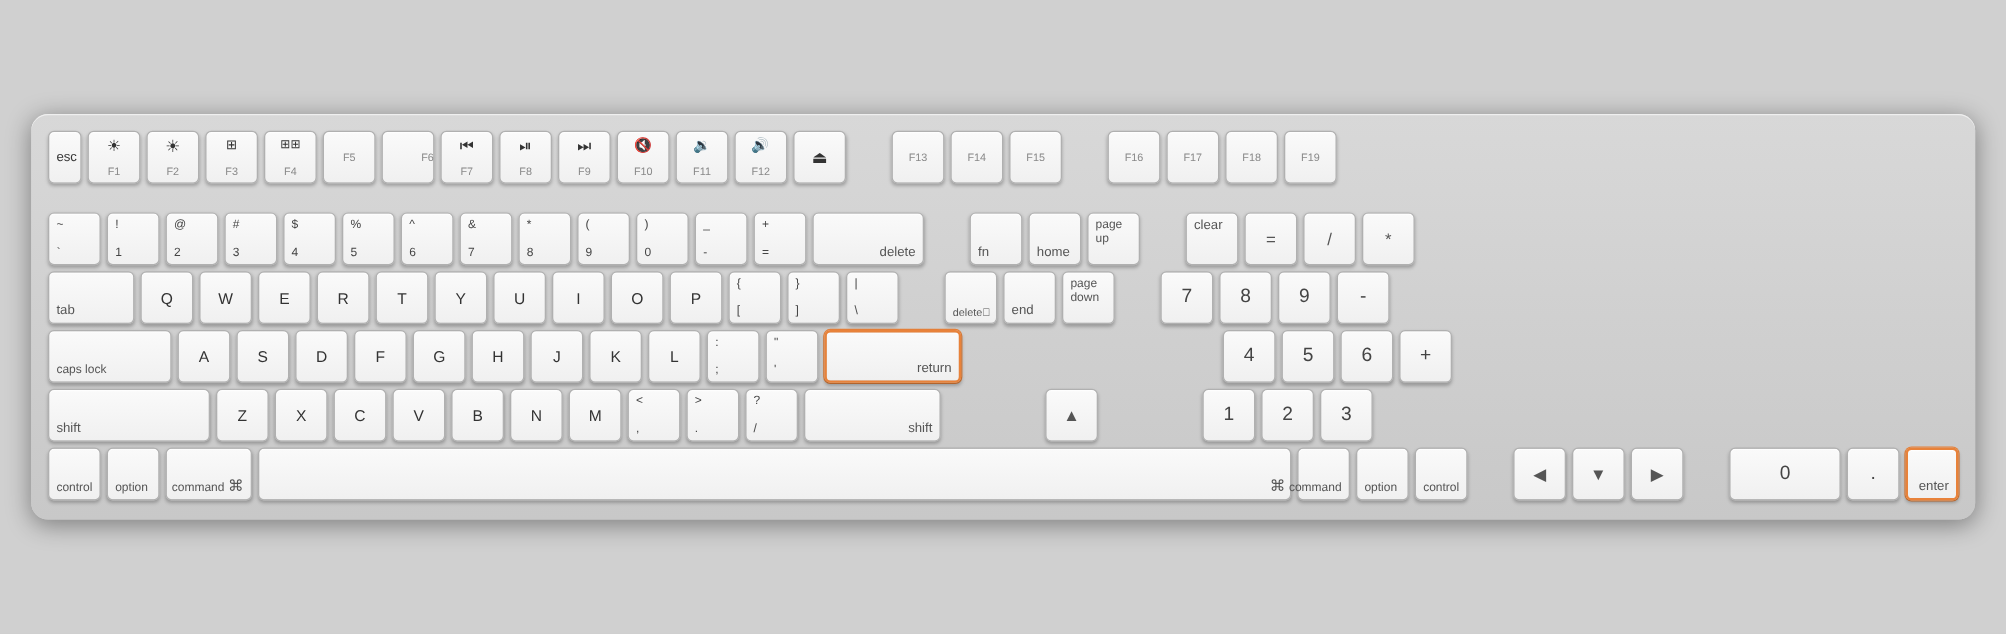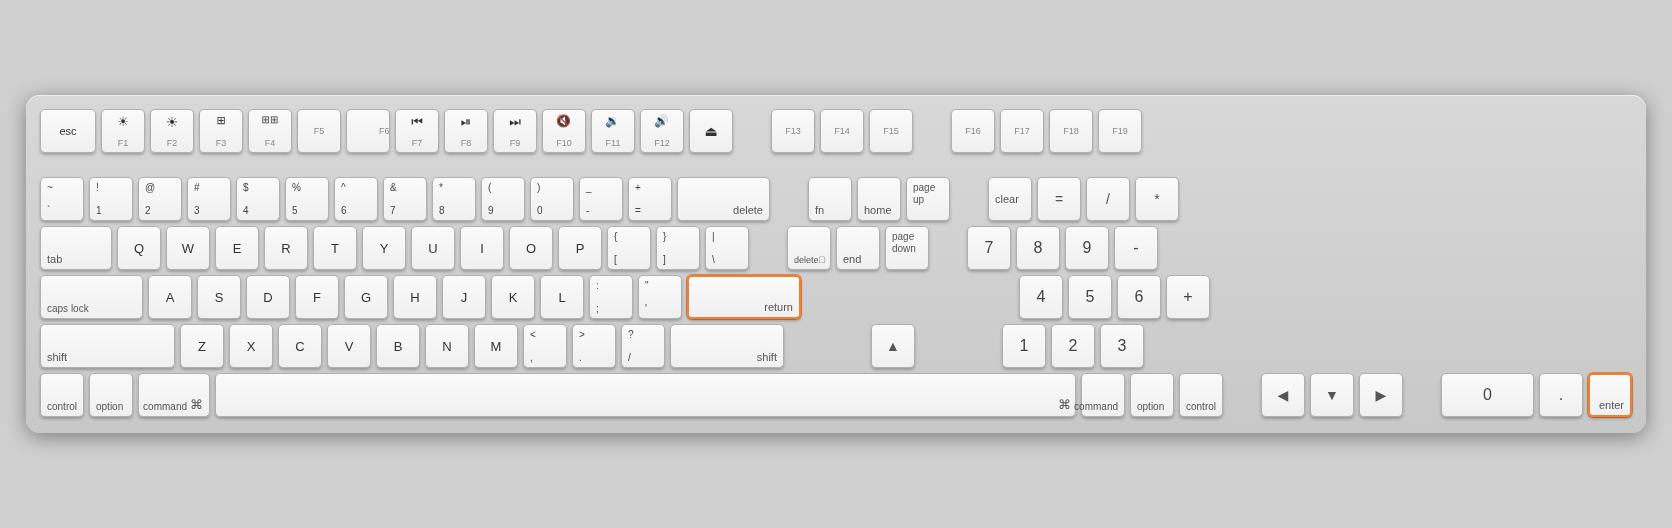--- a/index.html
+++ b/index.html
@@ -51,21 +51,21 @@
       border: 2px solid #e8823a !important;
       box-shadow: 0 2px 3px rgba(0,0,0,0.25), 0 0 0 1px #e8823a, inset 0 1px 0 rgba(255,255,255,0.8) !important;
     }
     
     .w-u1  { width: 44px; }
     .w-u175{ width: 72px; }
     .w-u2  { width: 93px; }
     .w-u225{ width: 103px; }
     .w-u25 { width: 114px; }
     .w-u3  { width: 135px; }
-    .w-esc { width: 56px; justify-content: center; }
+    .w-esc { width: 28px; justify-content: center; }
     .w-space { flex: 1; min-width: 280px; }
     .w-numzero { width: 93px; }
     .section-gap { width: 28px; flex-shrink: 0; }
   </style>
 </head>
 <body>
 
 <div class="keyboard">
 
   <div class="key-row">
@@ -210,21 +210,21 @@
       <span style="font-size:11px;color:#555;">fn</span>
     </div>
     <div class="key w-u1" style="justify-content:flex-end;align-items:flex-start;">
       <span style="font-size:11px;color:#555;text-align:center;">home</span>
     </div>
     <div class="key w-u1" style="justify-content:flex-start;align-items:flex-start;">
       <span style="font-size:10px;color:#555;line-height:1.2;">page<br>up</span>
     </div>
 
     <div class="section-gap"></div>
-    <div class="key w-u1" style="justify-content:center;align-items:flex-start;">
+    <div class="key w-u1" style="justify-content:flex-start;align-items:flex-start;">
       <span style="font-size:11px;color:#555;">clear</span>
     </div>
     <div class="key w-u1" style="align-items:center;justify-content:center;">
       <span style="font-size:14px;color:#555;">=</span>
     </div>
     <div class="key w-u1" style="align-items:center;justify-content:center;">
       <span style="font-size:14px;color:#555;">/</span>
     </div>
     <div class="key w-u1" style="align-items:center;justify-content:center;">
       <span style="font-size:14px;color:#555;">*</span>

